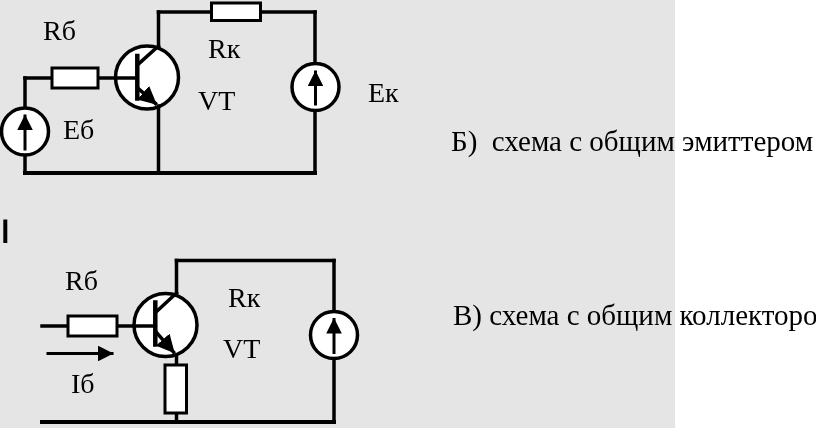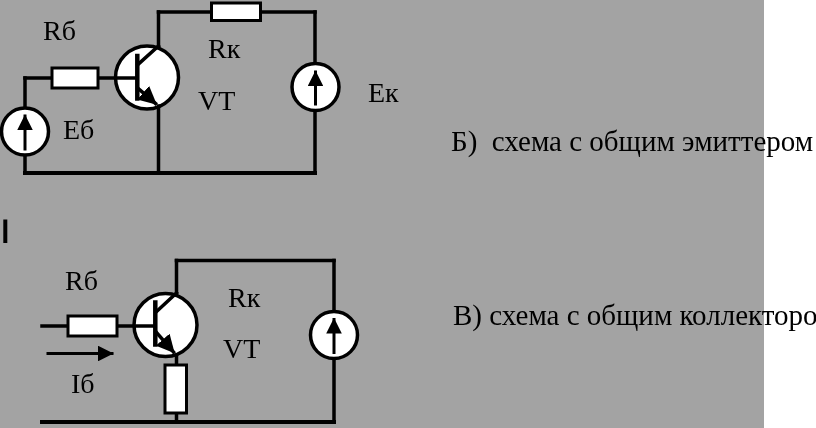--- a/index.html
+++ b/index.html
@@ -5,23 +5,23 @@
   html, body {
     margin: 0;
     padding: 0;
     background: #ffffff;
     width: 816px;
     height: 428px;
     overflow: hidden;
   }
   .stage {
     position: relative;
-    width: 764px;
+    width: 675px;
     height: 428px;
-    background: #a3a3a3;
+    background: #e5e5e5;
   }
   svg.schematic {
     position: absolute;
     left: 0;
     top: 0;
     display: block;
   }
   .lbl {
     font-family: "Liberation Serif", "DejaVu Serif", serif;
     font-size: 28px;

